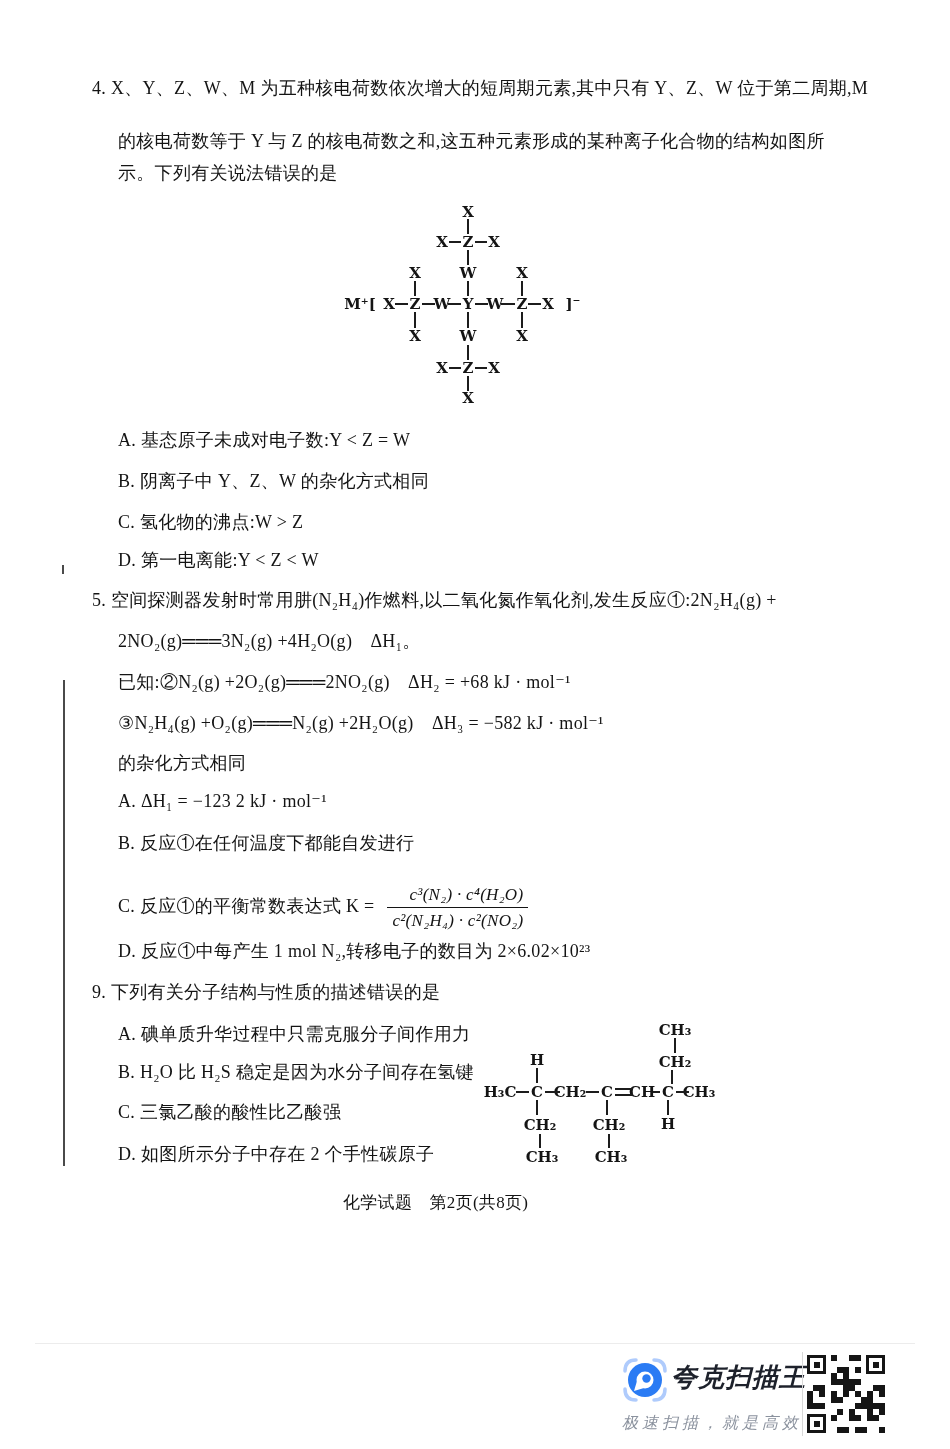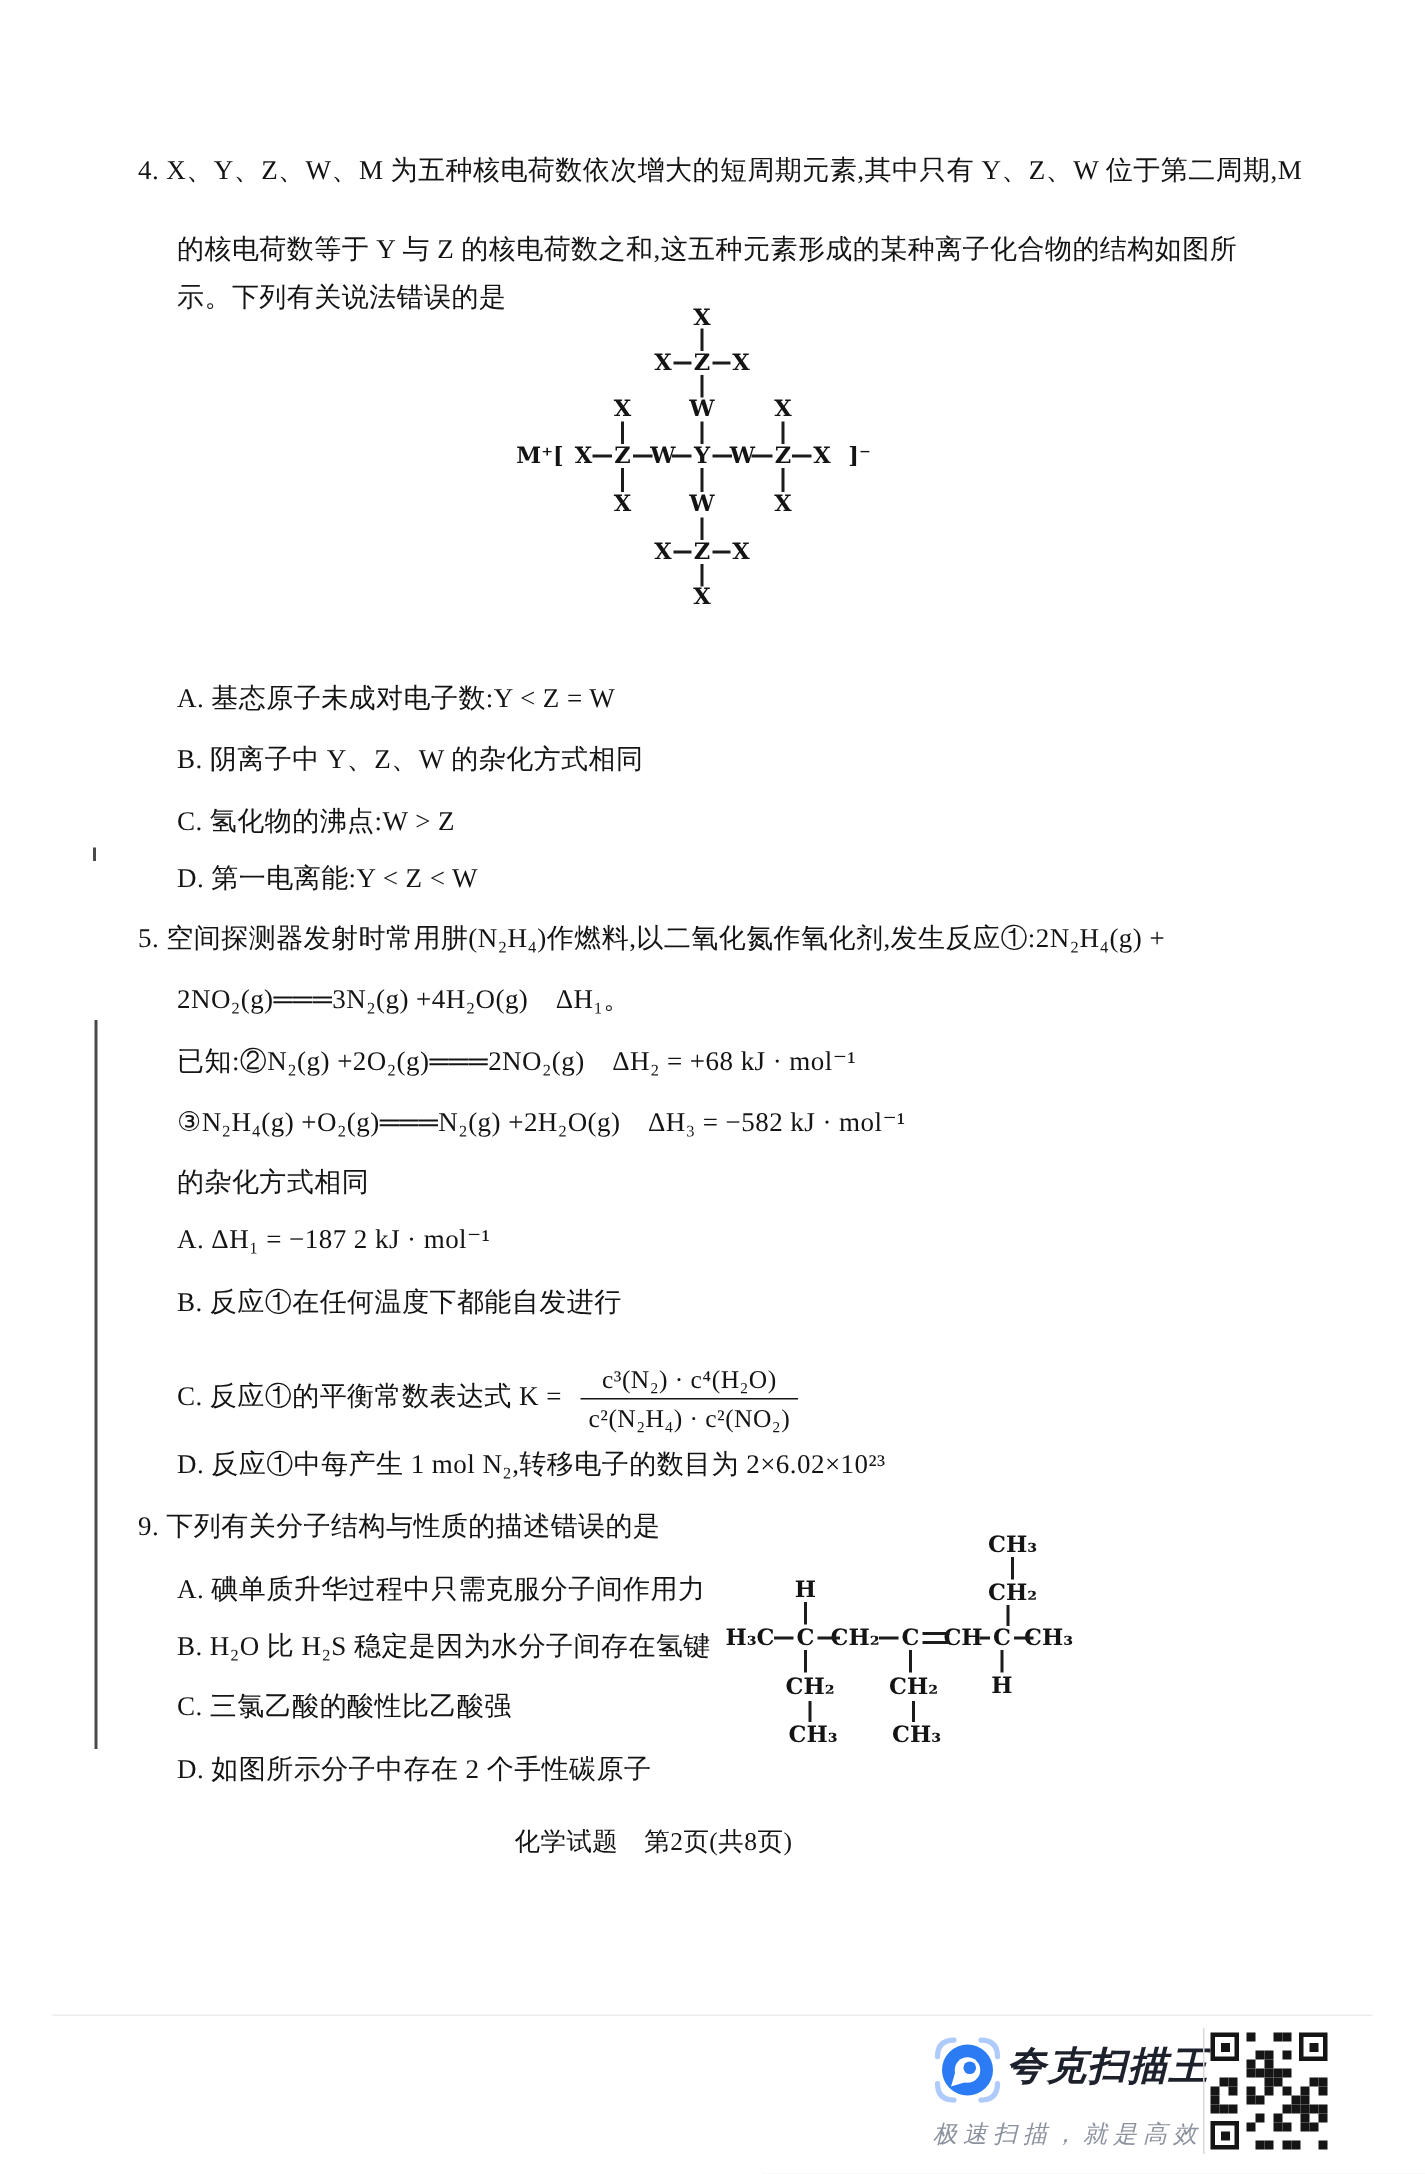--- a/index.html
+++ b/index.html
@@ -1,23 +1,23 @@
 <!DOCTYPE html>
 <html><head>
 <meta charset="utf-8">
 <style>
   html,body{margin:0;padding:0;background:#f4f4f4;}
   #page{position:relative;width:950px;height:1449px;background:#ffffff;overflow:hidden;
         font-family:"Liberation Serif","DejaVu Serif",serif;color:#141414;}
-  .line{position:absolute;font-size:18px;line-height:24px;white-space:nowrap;letter-spacing:.3px;margin-top:25px;}
+  .line{position:absolute;font-size:18px;line-height:24px;white-space:nowrap;letter-spacing:.3px;}
   .diagram{position:absolute;}
   .atom{position:absolute;transform:translate(-50%,-50%);font-family:"DejaVu Serif","Liberation Serif",serif;
         font-weight:700;font-size:15px;white-space:nowrap;line-height:1;}
   .bond{position:absolute;background:#1c1c1c;}
-  .frac{display:inline-block;text-align:center;vertical-align:middle;
+  .frac{display:inline-block;text-align:right;vertical-align:middle;font-style:italic;
         font-size:17px;margin-left:8px;line-height:1.25;}
   .frac .num{display:block;border-bottom:1.5px solid #141414;padding:0 5px 2px;}
   .frac .den{display:block;padding:2px 5px 0;}
   .artifact{position:absolute;background:#4a4a4a;}
   #footer-rule{position:absolute;left:35px;top:1343px;width:880px;height:1px;background:#ececec;}
   
   #scanner{position:absolute;left:615px;top:1350px;width:300px;height:90px;
            font-family:"Liberation Sans","DejaVu Sans",sans-serif;font-style:italic;}
   #brand{position:absolute;left:56px;top:10px;font-size:26px;font-weight:700;color:#1d212b;letter-spacing:1px;}
   #tagline{position:absolute;left:7px;top:63px;font-size:16px;color:#8b929e;letter-spacing:4px;}
@@ -88,21 +88,21 @@
   <div class="line" style="left:118px;top:428px">A. 基态原子未成对电子数:Y &lt; Z = W</div>
   <div class="line" style="left:118px;top:510px">C. 氢化物的沸点:W &gt; Z</div>
   <div class="line" style="left:118px;top:548px">D. 第一电离能:Y &lt; Z &lt; W</div>
 
   <div class="line" style="left:92px;top:588px">5. 空间探测器发射时常用肼(N₂H₄)作燃料,以二氧化氮作氧化剂,发生反应①:2N₂H₄(g) +</div>
   <div class="line" style="left:118px;top:629px">2NO₂(g)═══3N₂(g) +4H₂O(g)　ΔH₁。</div>
   <div class="line" style="left:118px;top:670px">已知:②N₂(g) +2O₂(g)═══2NO₂(g)　ΔH₂ = +68 kJ · mol⁻¹</div>
   <div class="line" style="left:118px;top:711px">③N₂H₄(g) +O₂(g)═══N₂(g) +2H₂O(g)　ΔH₃ = −582 kJ · mol⁻¹</div>
   <div class="line" style="left:118px;top:751px">的杂化方式相同</div>
 
-  <div class="line" style="left:118px;top:789px">A. ΔH₁ = −187 2 kJ · mol⁻¹</div>
+  <div class="line" style="left:118px;top:789px">A. ΔH₁ = −123 2 kJ · mol⁻¹</div>
   <div class="line" style="left:118px;top:831px">B. 反应①在任何温度下都能自发进行</div>
 
   <div class="line" style="left:118px;top:884px">
     <span>C. 反应①的平衡常数表达式 K =</span>
     <span class="frac">
       <span class="num">c³(N₂) · c⁴(H₂O)</span>
       <span class="den">c²(N₂H₄) · c²(NO₂)</span>
     </span>
   </div>
 

